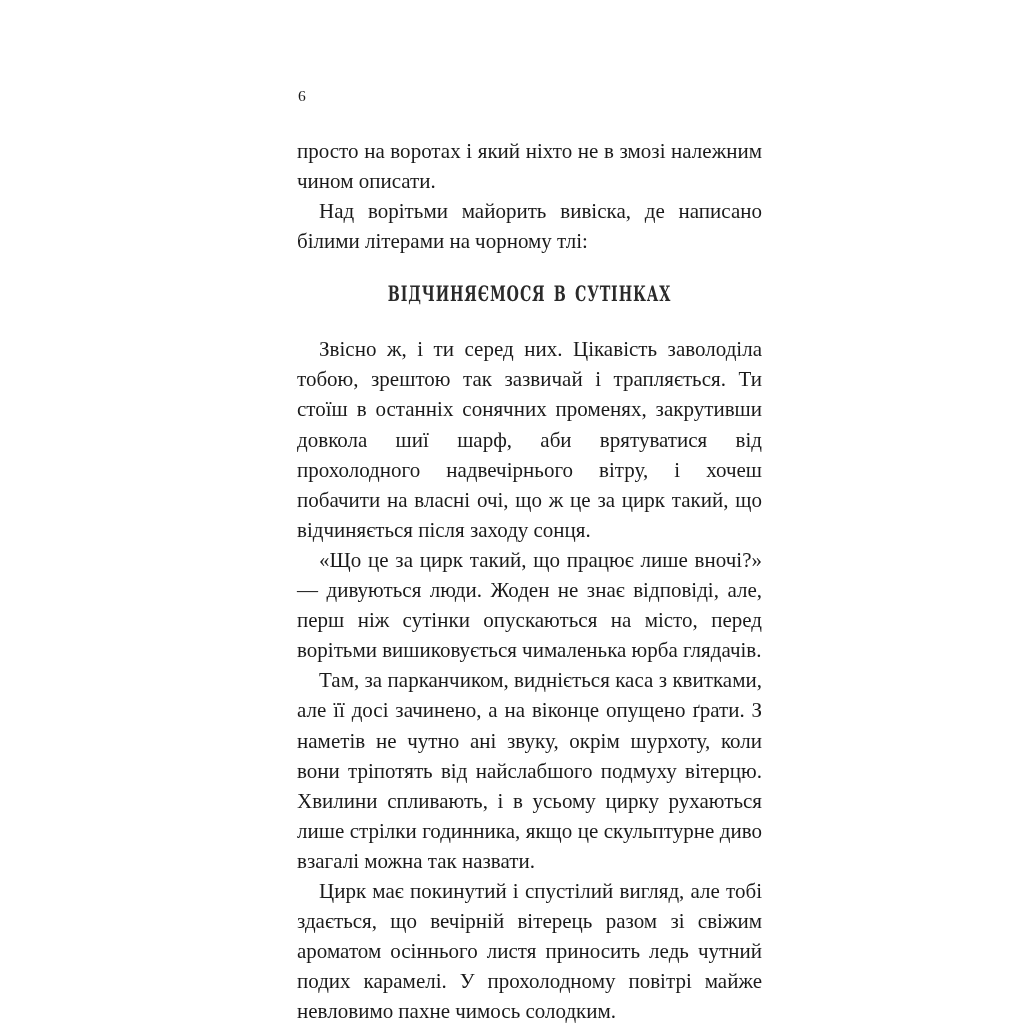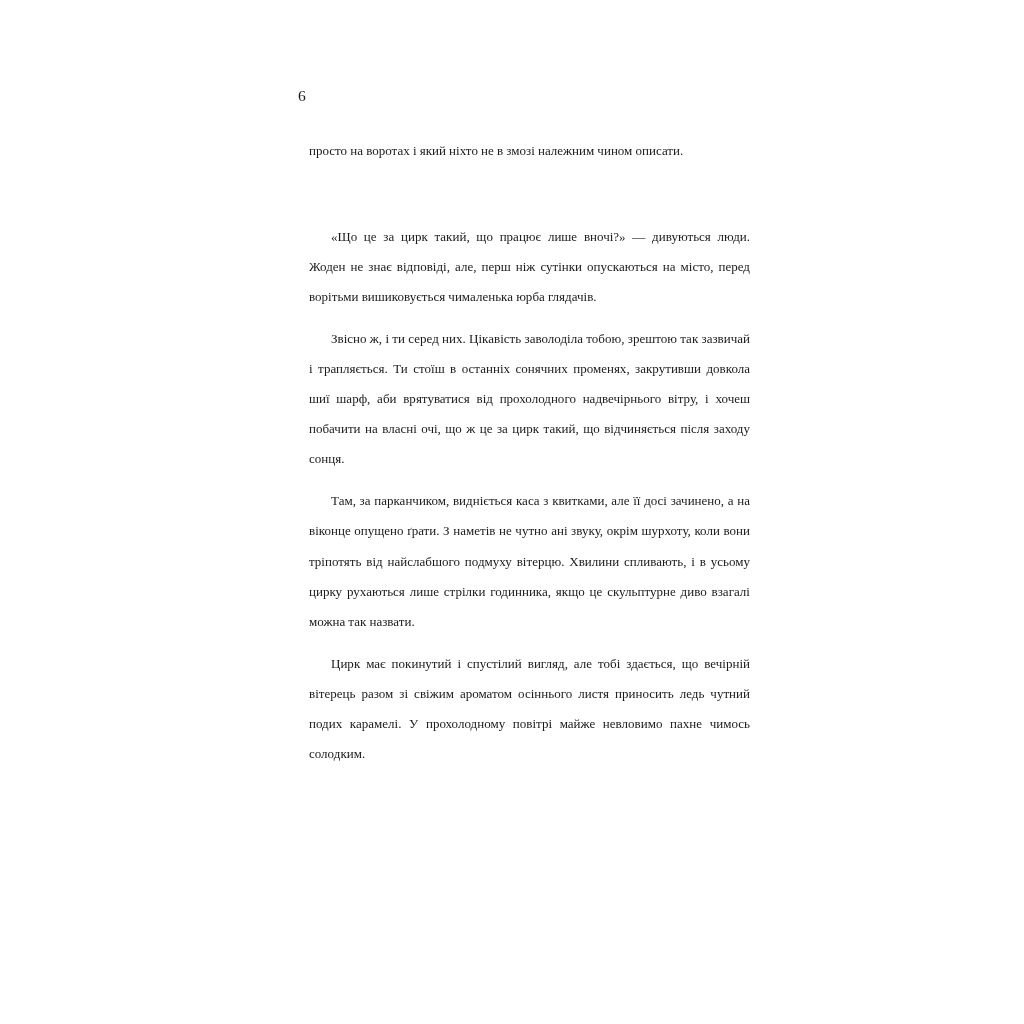--- a/index.html
+++ b/index.html
@@ -31,22 +31,22 @@
     font-family: "Liberation Serif", "DejaVu Serif", serif;
     font-size: 15.5px;
     line-height: 1;
     color: #1b1b1b;
     letter-spacing: 0.2px;
     margin: 0 0 32px 1px;
   }
 
   
   .para {
-    margin: 12px;
-    font-size: 13px;
+    margin: 0;
+    font-size: 21px;
     line-height: 30.1px;
     color: #1a1a1a;
     text-align: justify;
     text-justify: inter-word;
     word-spacing: -0.1px;
     letter-spacing: 0.01px;
     hyphens: manual;
   }
   .para.indent {
     text-indent: 22px;
@@ -97,26 +97,30 @@
 </style>
 </head>
 <body>
 
 <div id="page" style="background: rgb(255, 255, 255); color: rgb(26, 26, 26);">
   <div id="textblock">
 
     <div class="folio">6</div>
 
     <p class="para cont">просто на воротах і який ніхто не в змозі належним чином описати.</p>
+    <p class="para indent">Над ворітьми майорить вивіска, де написано білими літерами на чорному тлі:</p>
 
     <div class="gap-before-sign"></div>
 
+    <div class="sign-wrap-1">
+      <p class="sign"><span class="lead">В</span><span>ІДЧИНЯЄМОСЯ В СУТІНКАХ</span></p>
+    </div>
 
 
     <div class="gap-after-sign"></div>
 
+    <p class="para indent">Звісно ж, і ти серед них. Цікавість заволоділа тобою, зрештою так зазвичай і трапляється. Ти стоїш в остан­ніх сонячних променях, закрутивши довкола шиї шарф, аби врятуватися від прохолодного надвечірнього вітру, і хочеш побачити на власні очі, що ж це за цирк такий, що відчиняється після заходу сонця.</p>
     <p class="para indent">«Що це за цирк такий, що працює лише вночі?» — дивуються люди. Жоден не знає відповіді, але, перш ніж сутінки опускаються на місто, перед ворітьми ви­шиковується чималенька юрба глядачів.</p>
-    <p class="para indent">Звісно ж, і ти серед них. Цікавість заволоділа тобою, зрештою так зазвичай і трапляється. Ти стоїш в остан­ніх сонячних променях, закрутивши довкола шиї шарф, аби врятуватися від прохолодного надвечірнього вітру, і хочеш побачити на власні очі, що ж це за цирк такий, що відчиняється після заходу сонця.</p>
     <p class="para indent">Там, за парканчиком, видніється каса з квитками, але її досі зачинено, а на віконце опущено ґрати. З наметів не чутно ані звуку, окрім шурхоту, коли вони тріпотять від найслабшого подмуху вітерцю. Хвилини спливають, і в усьому цирку рухаються лише стрілки годинника, якщо це скульптурне диво взагалі можна так назвати.</p>
     <p class="para indent">Цирк має покинутий і спустілий вигляд, але тобі зда­ється, що вечірній вітерець разом зі свіжим ароматом осіннього листя приносить ледь чутний подих караме­лі. У прохолодному повітрі майже невловимо пахне чимось солодким.</p>
 
   </div>
 </div>
 
 </body></html>

